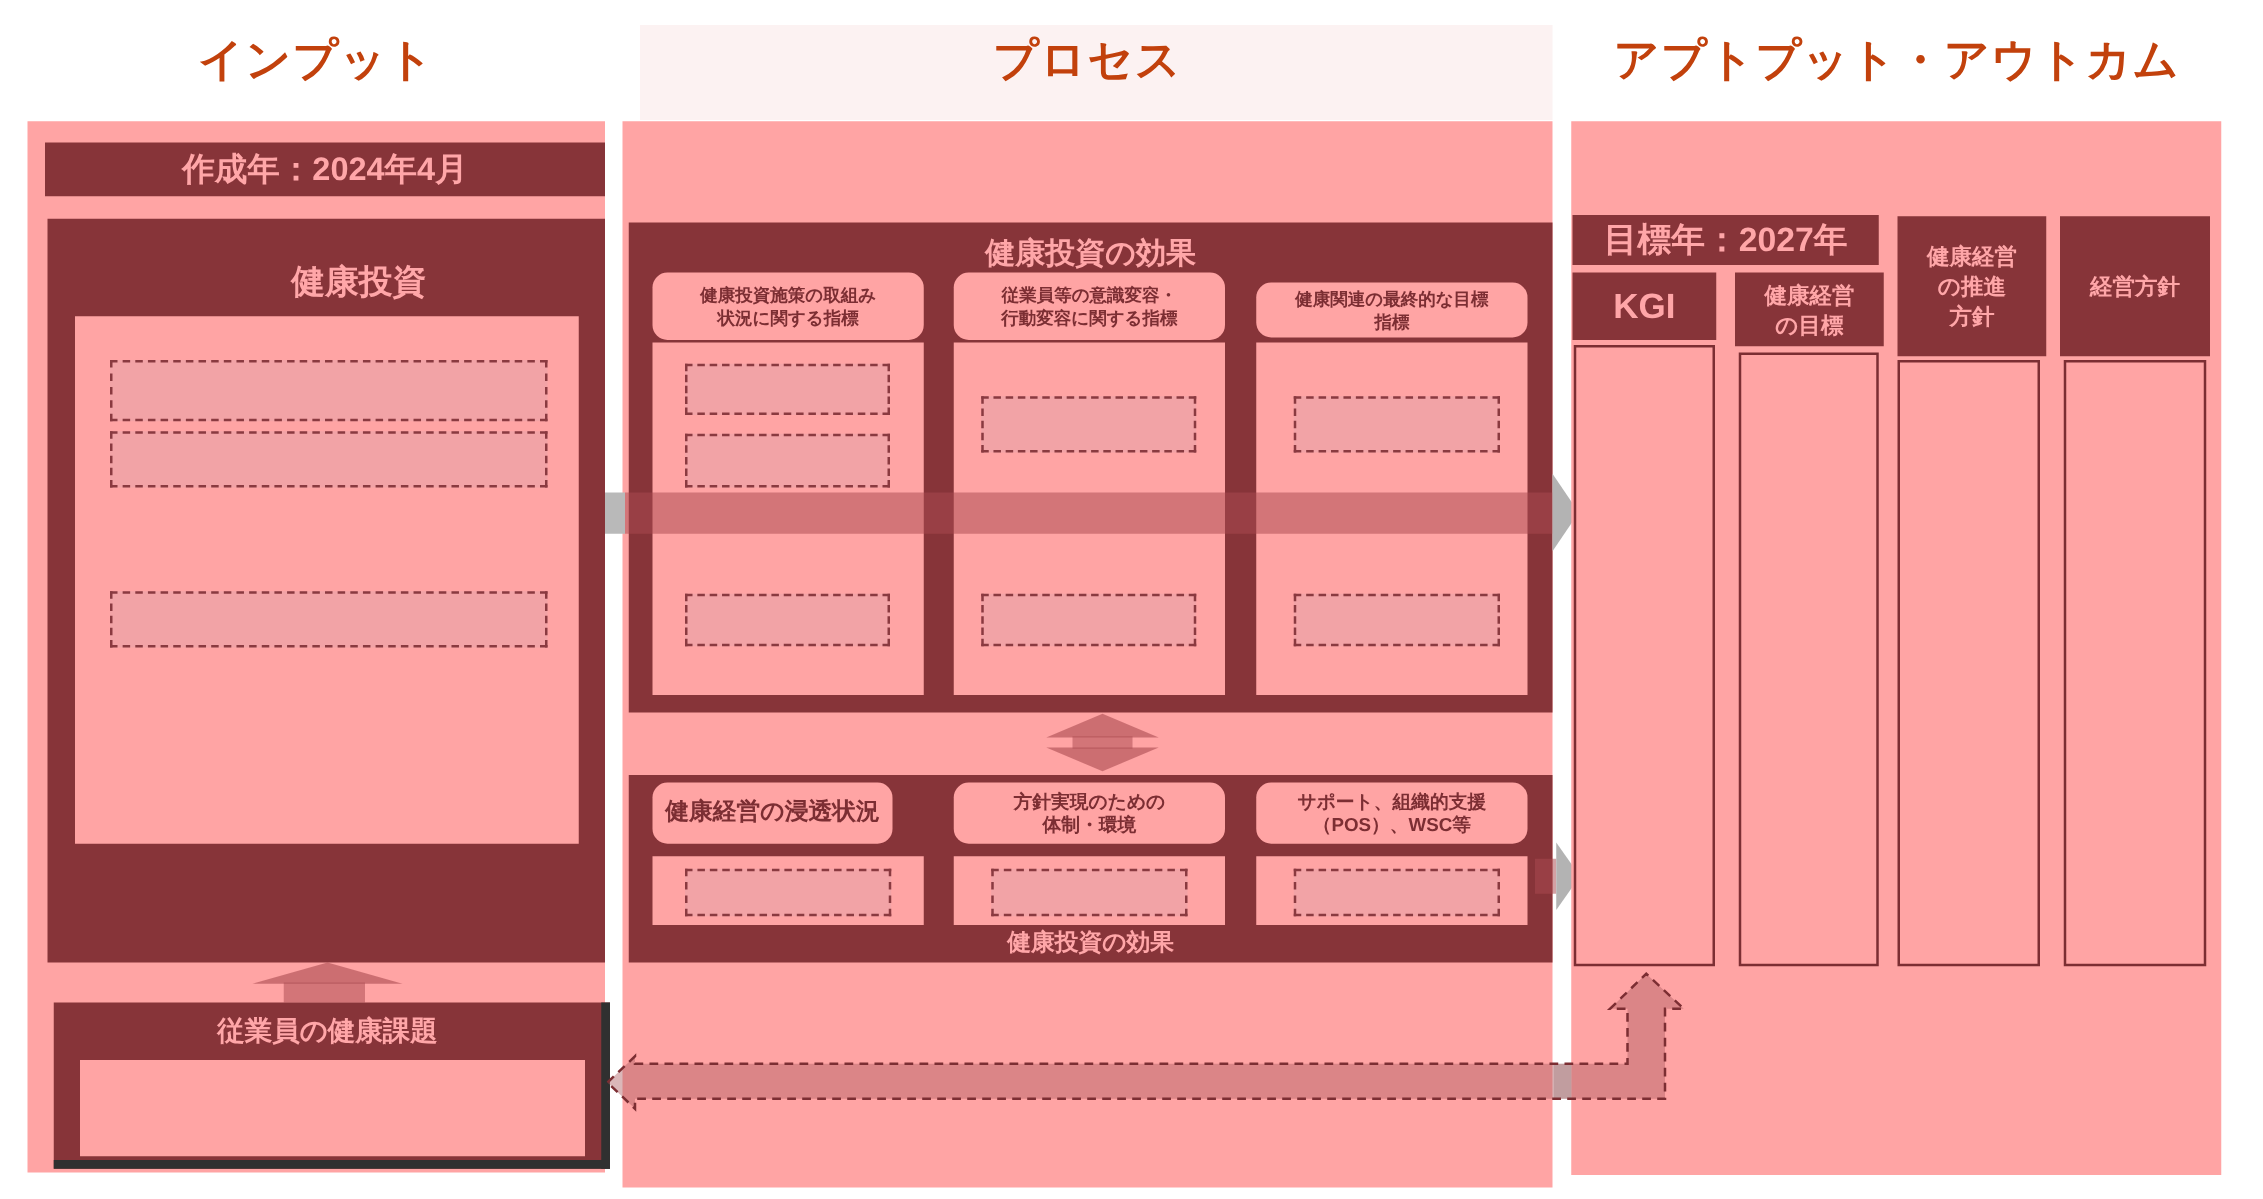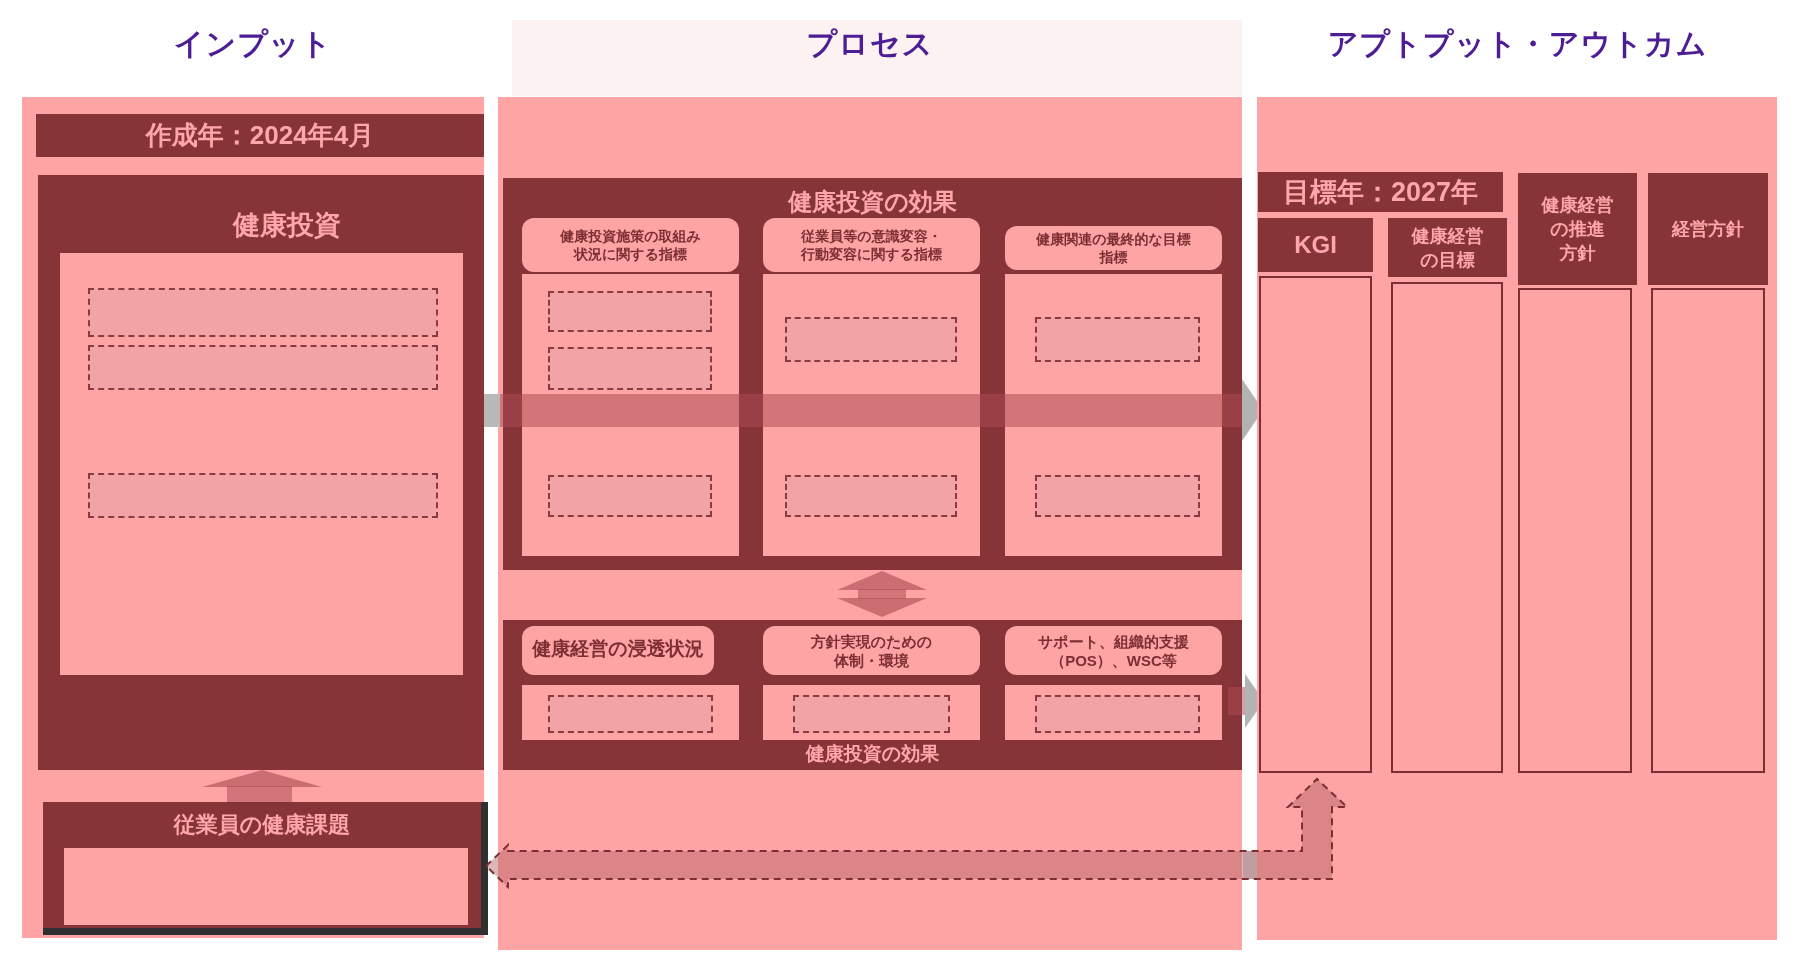--- a/index.html
+++ b/index.html
@@ -3,21 +3,21 @@
 <meta charset="utf-8">
 <style>
   html,body{margin:0;padding:0;background:#ffffff;}
   #canvas{
     position:relative;width:1810px;height:959px;background:#ffffff;overflow:hidden;
     font-family:"Liberation Sans","DejaVu Sans",sans-serif;font-weight:bold;
   }
   .abs{position:absolute;}
   .panel{position:absolute;background:#ffa4a4;}
   .dark{position:absolute;background:#873439;}
-  .coltitle{position:absolute;color:#4c1d95;font-size:30px;text-align:center;letter-spacing:1px;}
+  .coltitle{position:absolute;color:#c2410c;font-size:36px;text-align:center;letter-spacing:1px;}
   .ptxt{color:#ffa6a8;text-align:center;}
   .dash{position:absolute;background:#f2a3a6;border:2px dashed #8a3a40;box-sizing:border-box;}
   .hdrbox{position:absolute;background:#ffa4a4;border-radius:12px;color:#7c2e33;
     display:flex;align-items:center;justify-content:center;text-align:center;
     white-space:pre-line;font-size:14px;line-height:18px;box-sizing:border-box;}
   .cbox{position:absolute;background:#ffa4a4;}
   .outhdr{position:absolute;background:#873439;color:#ffa6a8;display:flex;align-items:center;
     justify-content:center;text-align:center;white-space:pre-line;font-size:18px;line-height:24px;}
   .outbox{position:absolute;background:#ffa4a4;border:2px solid #7c2e33;box-sizing:border-box;}
   .rose{background:rgba(170,75,80,0.52);}
@@ -98,21 +98,21 @@
   <div class="dash" style="left:1035px;top:695px;width:165px;height:38px;"></div>
   <div class="abs ptxt" style="left:503px;top:741px;width:739px;font-size:19px;">健康投資の効果</div>
 
   <div class="abs rose" style="left:1228px;top:687px;width:17px;height:28px;"></div>
   <div class="tri" style="left:1245px;top:674px;border-top:27px solid transparent;border-bottom:27px solid transparent;border-left:19px solid #b3b3b3;"></div>
 
   <div class="panel" style="left:1257px;top:97px;width:520px;height:843px;"></div>
 
   <div class="dark ptxt" style="left:1258px;top:172px;width:245px;height:40px;font-size:27px;line-height:40px;">目標年：2027年</div>
 
-  <div class="outhdr" style="left:1258px;top:218px;width:115px;height:54px;font-size:24px;text-align:right;">KGI</div>
+  <div class="outhdr" style="left:1258px;top:218px;width:115px;height:54px;font-size:28px;text-align:right;">KGI</div>
   <div class="outbox" style="left:1259px;top:276px;width:113px;height:497px;"></div>
 
   <div class="outhdr" style="left:1388px;top:218px;width:119px;height:59px;">健康経営
 の目標</div>
   <div class="outbox" style="left:1391px;top:282px;width:112px;height:491px;"></div>
 
   <div class="outhdr" style="left:1518px;top:173px;width:119px;height:112px;">健康経営
 の推進
 方針</div>
   <div class="outbox" style="left:1518px;top:288px;width:114px;height:485px;"></div>

